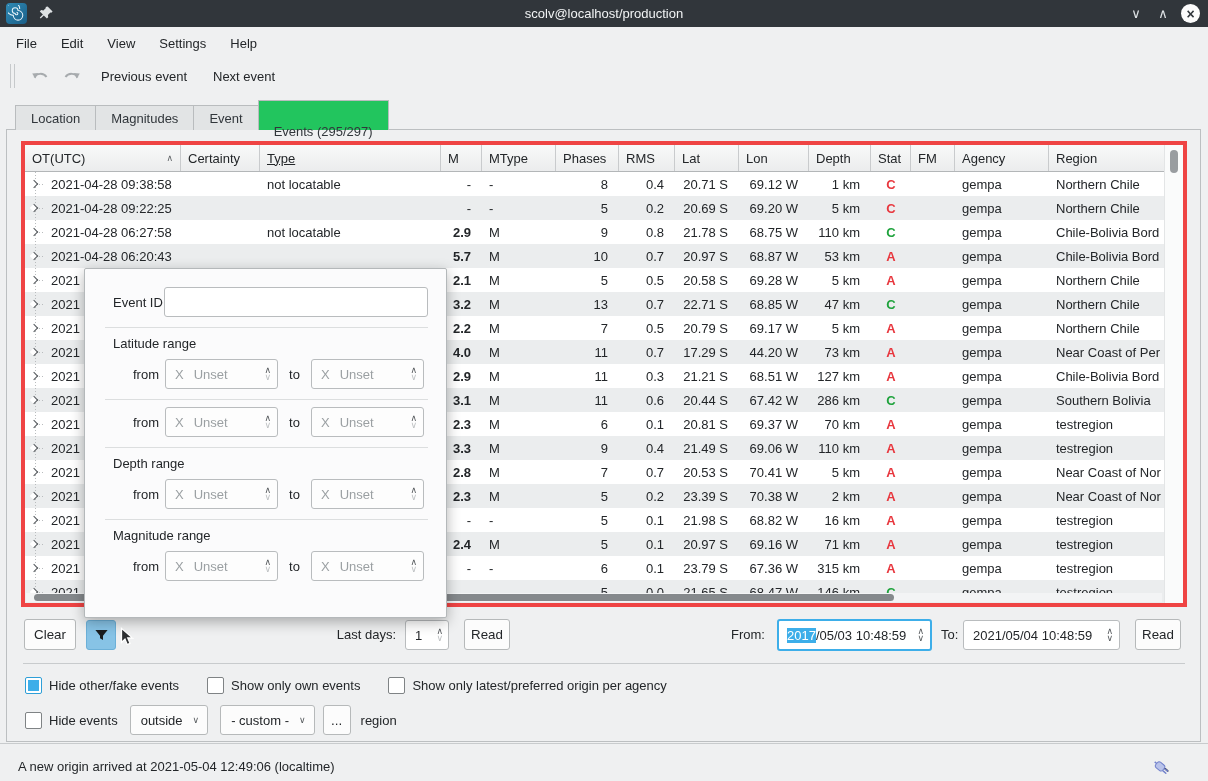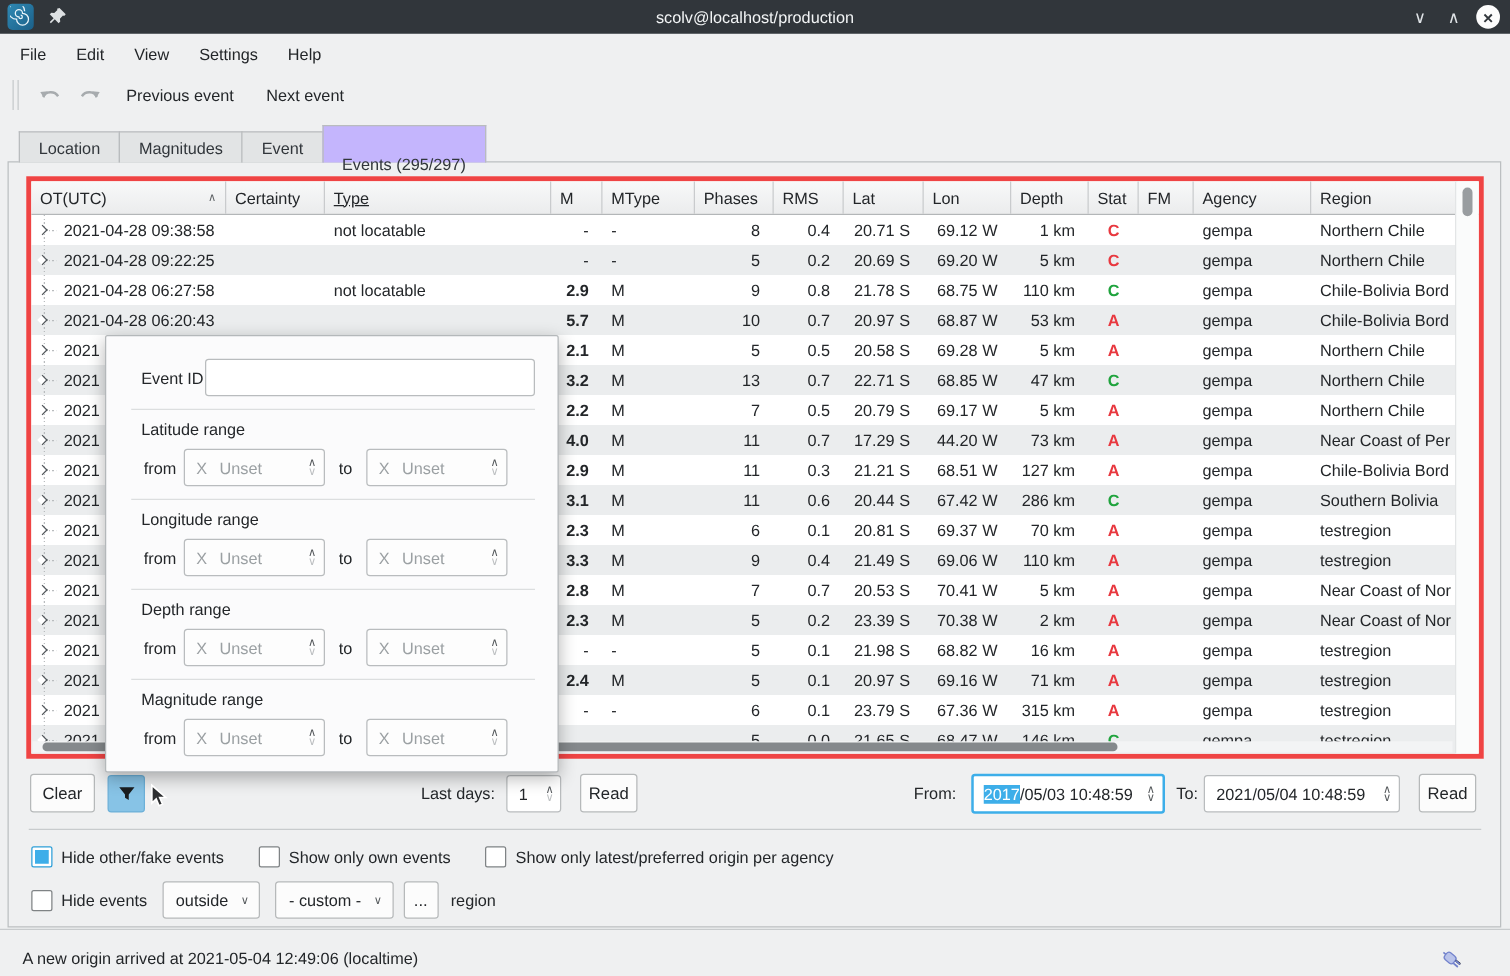--- a/index.html
+++ b/index.html
@@ -20,21 +20,21 @@
   .menubar{position:absolute;left:4px;top:30px;height:26px;display:flex;align-items:center}
   .menu-item{padding:4px 12px;color:#232629}
   .toolbar{position:absolute;left:10px;top:60px;height:32px;display:flex;align-items:center;gap:6px}
   .tb-handle{width:5px;height:24px;border-left:1px solid #c6c9cb;border-right:1px solid #c6c9cb;margin-right:6px}
   .tb-icon{width:26px;height:24px;display:flex;align-items:center;justify-content:center}
   .tb-btn{padding:5px 10px;color:#232629}
 
   
   .tabbar{position:absolute;left:15px;top:103px;height:27px;display:flex;align-items:flex-end;z-index:3}
   .tab{padding:5px 15px 6px;border:1px solid #b9bcbe;border-bottom:none;background:#e2e4e5;color:#31363b;margin-right:-1px;height:25px}
-  .tab.active{background:#c4b5fd;height:27px;position:relative;z-index:4;padding-top:23px}
+  .tab.active{background:#22c55e;height:27px;position:relative;z-index:4;padding-top:23px}
   .tabframe{position:absolute;left:6px;top:129px;width:1195px;height:613px;border:1px solid #bcbfc1;background:#eff0f1}
 
   
   .tableview{position:absolute;left:21px;top:141px;width:1166px;height:466px;border:4px solid #ef4444;background:#fff;overflow:hidden}
   .thead{position:absolute;left:0;top:0;right:0;height:27px;display:flex;background:linear-gradient(#f8f9f9,#ebeced);border-bottom:1px solid #b3b6b8}
   .th{display:flex;align-items:center;padding:0 7px;border-right:1px solid #c9cbcd;font-size:13px;color:#232629;overflow:hidden;white-space:nowrap}
   .th:last-child{border-right:none}
   .sort-ind{margin-left:auto;font-size:9px;color:#5f6366;padding-left:4px}
   .tbody{position:absolute;left:0;top:27px;width:1144px;bottom:0;overflow:hidden}
   .trow{display:flex;height:24px;width:1144px;background:#fff}
@@ -54,21 +54,21 @@
   .hscroll{position:absolute;left:1px;right:21px;bottom:1px;height:9px;background:#f3f4f5}
   .hthumb{position:absolute;left:8px;top:1px;width:860px;height:7px;border-radius:3.5px;background:#85898c}
 
   
   .popup{position:absolute;left:84px;top:268px;width:363px;height:350px;background:#fbfbfc;border:1px solid #b4b8ba;border-radius:2px;box-shadow:0 4px 14px rgba(0,0,0,.3);z-index:10;padding-top:18px}
   .p-eid-row{display:flex;align-items:center;padding-left:28px}
   .p-eid-label{width:51px}
   .p-eid-input{width:264px;height:30px;border:1px solid #b9bcbe;border-radius:3px;background:#fff;margin-left:0}
   .p-hr{height:1px;background:#dcdedf;margin:10px 18px 0 20px}
   .p-label{margin:8px 0 0 28px;height:16px}
-  .p-row{display:flex;align-items:center;margin-top:7px;padding-left:2px}
+  .p-row{display:flex;align-items:center;margin-top:7px;padding-left:20px}
   .p-from{width:54px;text-align:right;margin-right:6px}
   .p-to{width:33px;text-align:center}
   .unset-spin{width:113px;height:30px;border:1px solid #b9bcbe;border-radius:3px;background:#fdfdfd;display:flex;align-items:center;padding:0 6px 0 9px}
   .x-btn{color:#9ba0a3;font-size:13px;margin-right:10px}
   .unset-txt{color:#9ba0a3;flex:1}
   .chev{display:flex;flex-direction:column;align-items:center;font-size:9px;line-height:7px}
   .chev .up{color:#54585b}.chev .dn{color:#bcbfc1}
   .chev.dark .dn{color:#54585b}
 
   
@@ -624,21 +624,20 @@
           <div class="unset-spin">
             <span class="x-btn">X</span>
             <span class="unset-txt">Unset</span>
             <span class="chev">
               <span class="up">∧</span>
               <span class="dn">∨</span>
             </span>
           </div>
         </div>
         <div class="p-hr"></div>
-        <div class="p-label">Longitude range</div>
         <div class="p-row">
           <span class="p-from">from</span>
           <div class="unset-spin">
             <span class="x-btn">X</span>
             <span class="unset-txt">Unset</span>
             <span class="chev">
               <span class="up">∧</span>
               <span class="dn">∨</span>
             </span>
           </div>

